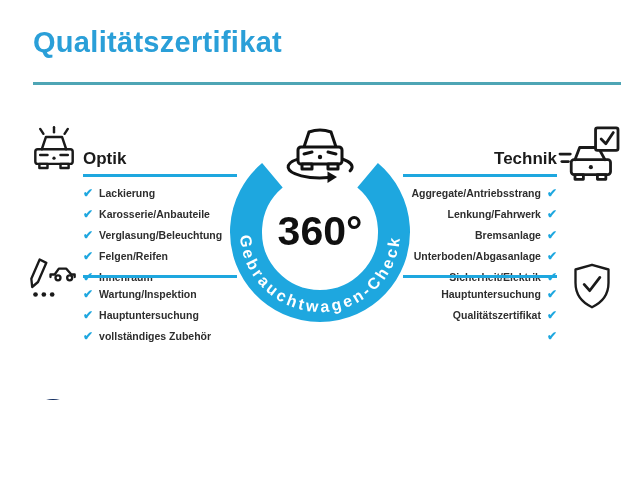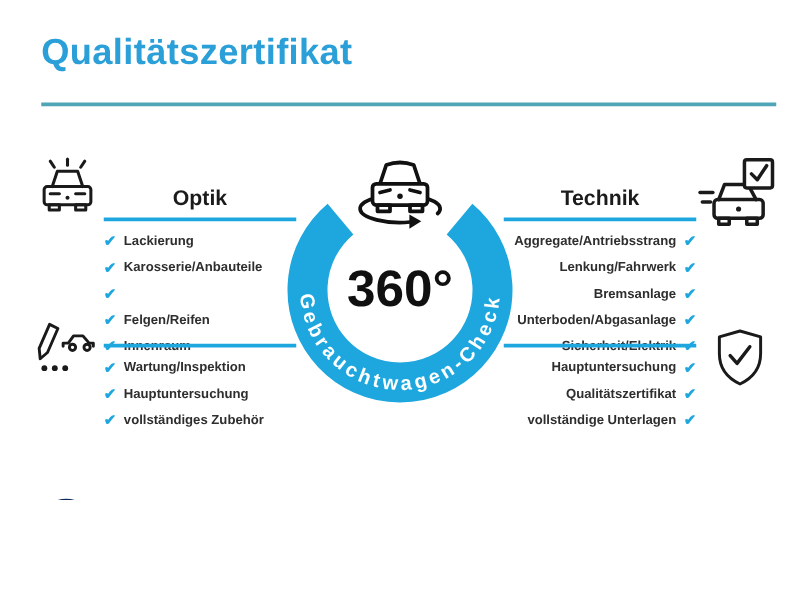--- a/index.html
+++ b/index.html
@@ -7,21 +7,21 @@
     position:relative;width:640px;height:400px;background:#ffffff;overflow:hidden;
     font-family:"Liberation Sans",sans-serif;
   }
   .page-title{
     position:absolute;left:33px;top:26px;font-size:29px;font-weight:700;
     color:#2A9FD8;letter-spacing:.3px;
   }
   .top-divider{position:absolute;left:33px;top:82px;width:588px;height:3px;background:#4EA5B5;}
 
   .section{position:absolute;width:154px;}
-  .sec-title{font-size:17px;font-weight:700;color:#1b1b1b;line-height:20px;text-align:center;}
+  .sec-title{font-size:17px;font-weight:700;color:#1b1b1b;line-height:20px;}
   .sec-rule{height:3px;background:#1EA7DF;margin-top:5px;}
   .items{list-style:none;margin:5px 0 0 0;padding:0;}
   .items li{height:21px;display:flex;align-items:center;font-size:10.5px;font-weight:700;color:#2e2e2e;white-space:nowrap;}
   .check{color:#1EA7DF;font-size:12px;line-height:12px;}
   .left-col .check{margin-right:6px;}
   .right-col{text-align:right;}
   .right-col .items li{justify-content:flex-end;}
   .right-col .check{margin-left:6px;}
 
   .icon{position:absolute;}
@@ -99,20 +99,21 @@
       <li>
           <span class="check">✔</span>
           <span>Lackierung</span>
         </li>
       <li>
           <span class="check">✔</span>
           <span>Karosserie/Anbauteile</span>
         </li>
       <li>
           <span class="check">✔</span>
+          <span>Verglasung/Beleuchtung</span>
         </li>
       <li>
           <span class="check">✔</span>
           <span>Felgen/Reifen</span>
         </li>
       <li>
           <span class="check">✔</span>
           <span>Innenraum</span>
         </li>
     </ul>
@@ -168,21 +169,20 @@
     <ul class="items">
       <li>
           <span>Hauptuntersuchung</span>
           <span class="check">✔</span>
         </li>
       <li>
           <span>Qualitätszertifikat</span>
           <span class="check">✔</span>
         </li>
       <li>
-          <span>vollständige Unterlagen</span>
           <span class="check">✔</span>
         </li>
     </ul>
   </div>
 
   <div class="circle-assembly">
     <svg width="204" height="215" viewBox="0 0 204 215">
       <path d="M149.6,57.3 A74,74 0 1 1 54.4,57.3" fill="none" stroke="#1EA7DF" stroke-width="32"></path>
       <path id="ring-text-path" d="M22.3,107 A80,80 0 1 0 181.7,107" fill="none"></path>
       <text font-size="16" font-weight="bold" fill="#ffffff" letter-spacing="3" font-family="Liberation Sans, sans-serif">

